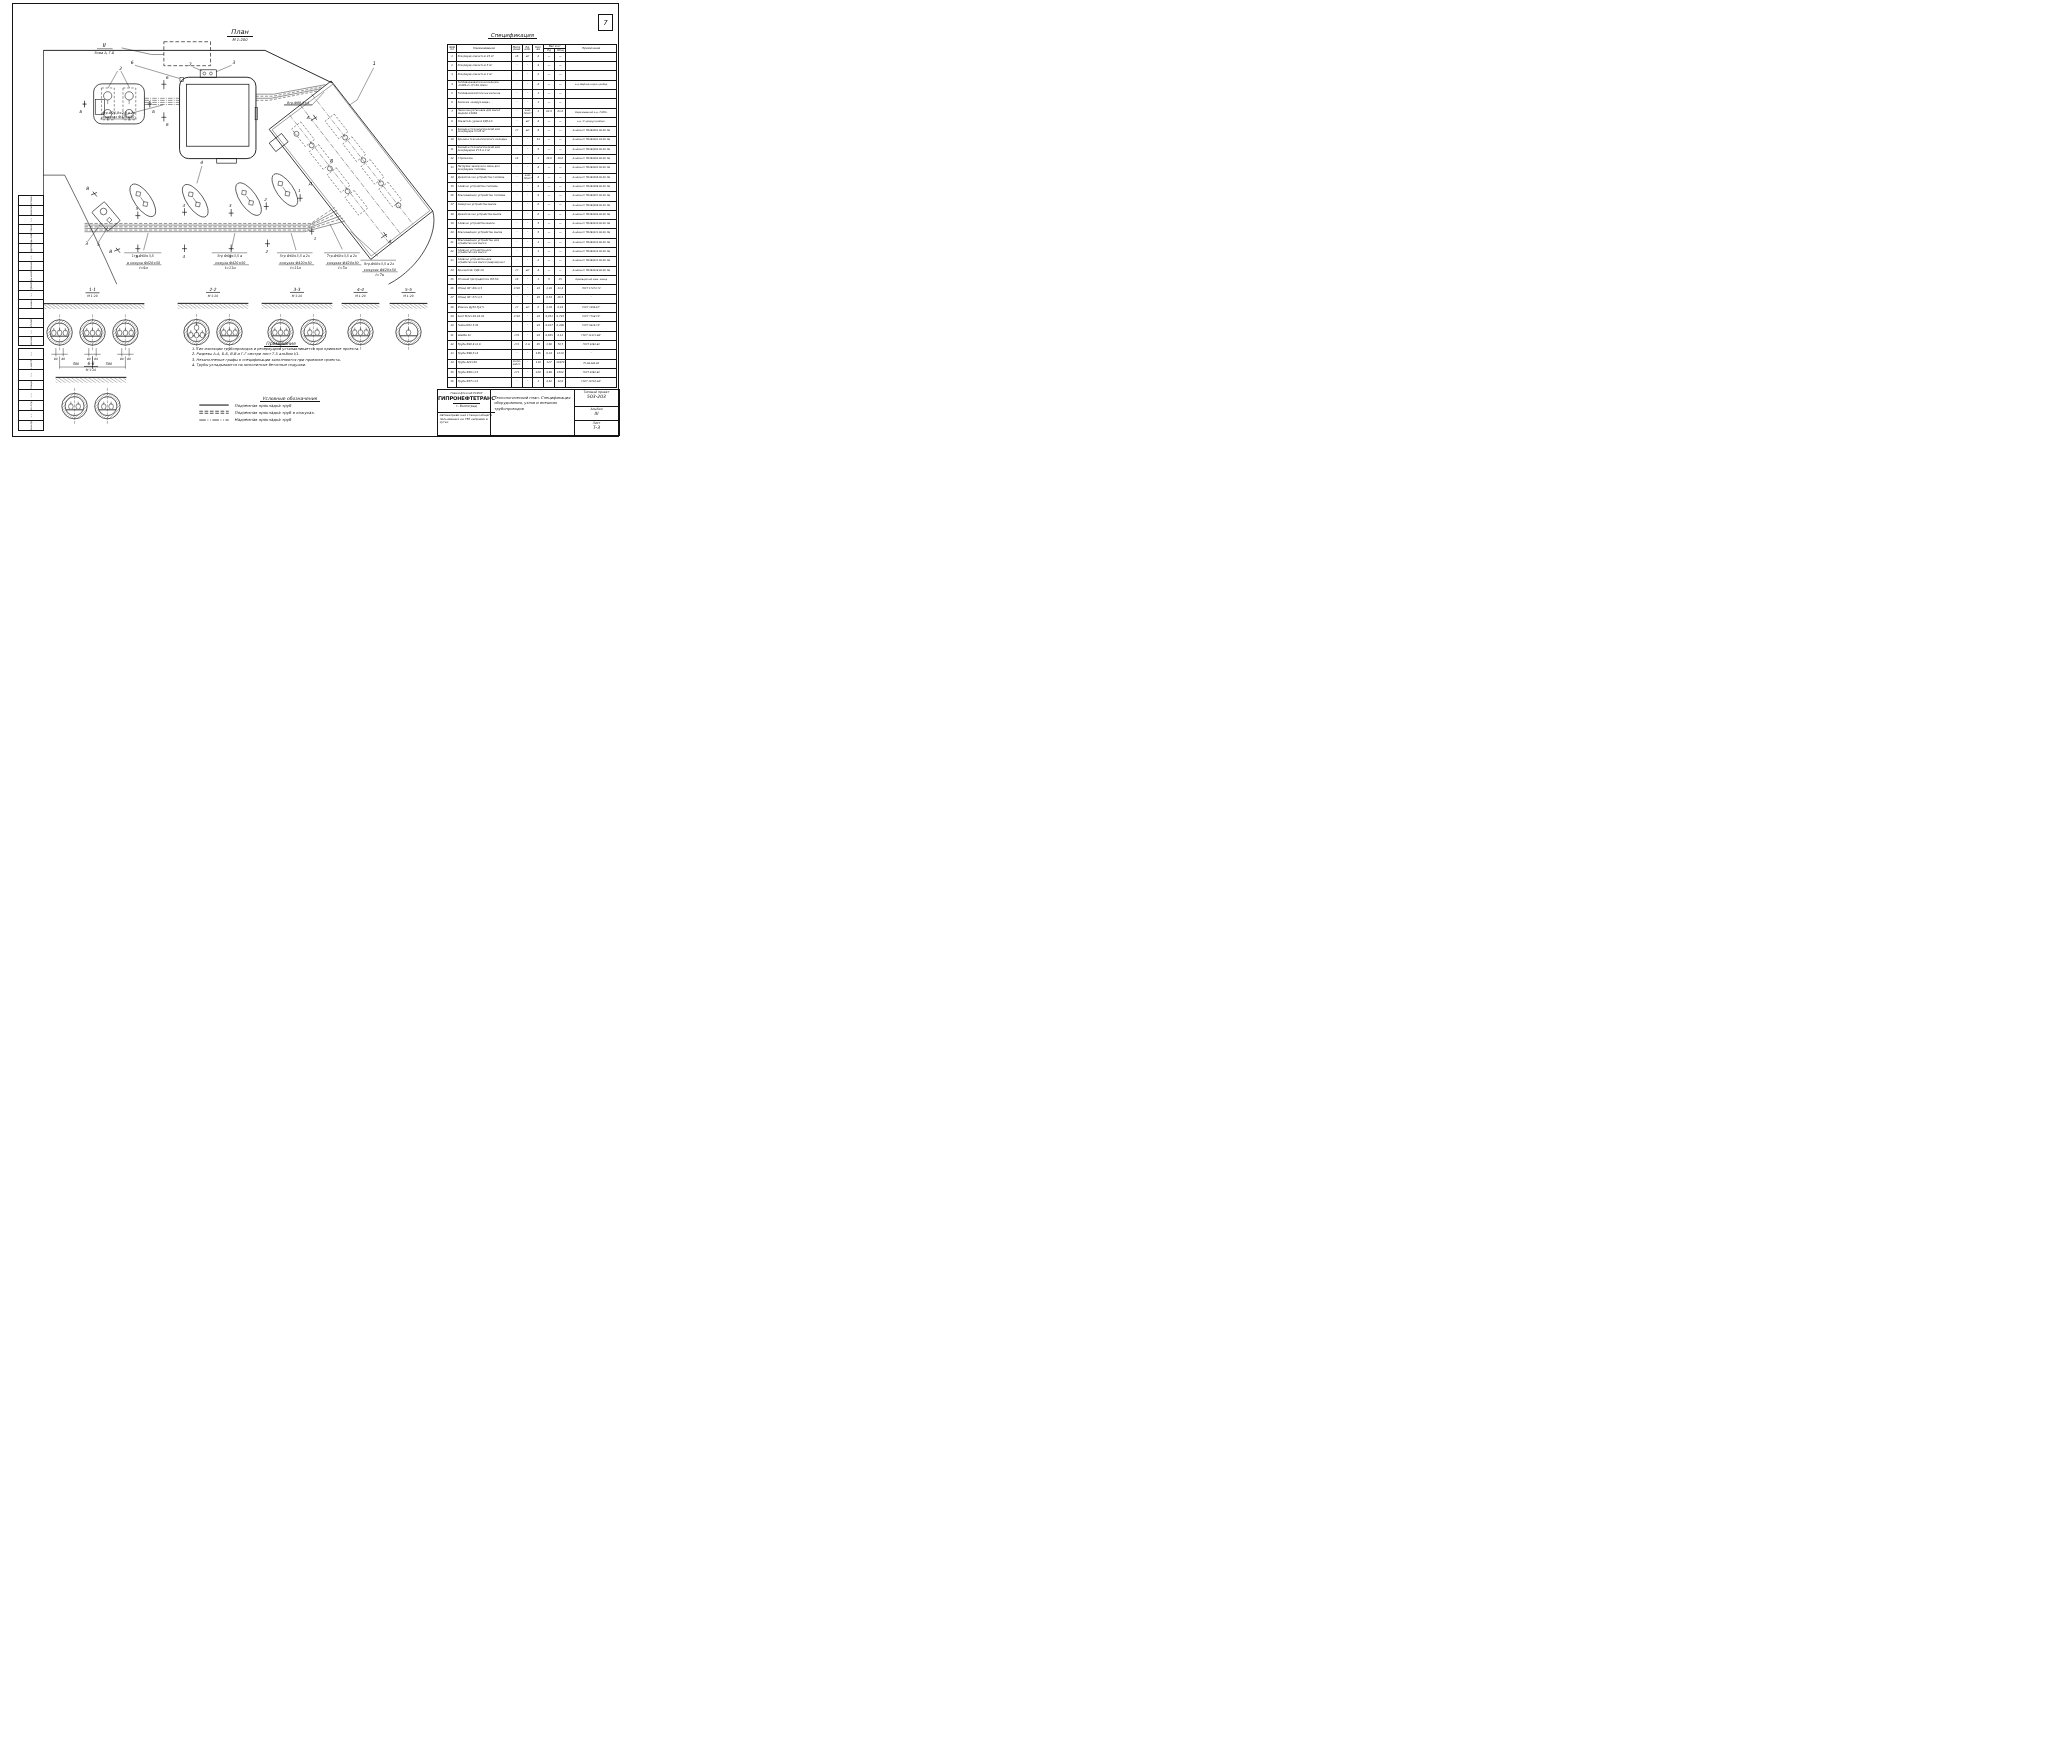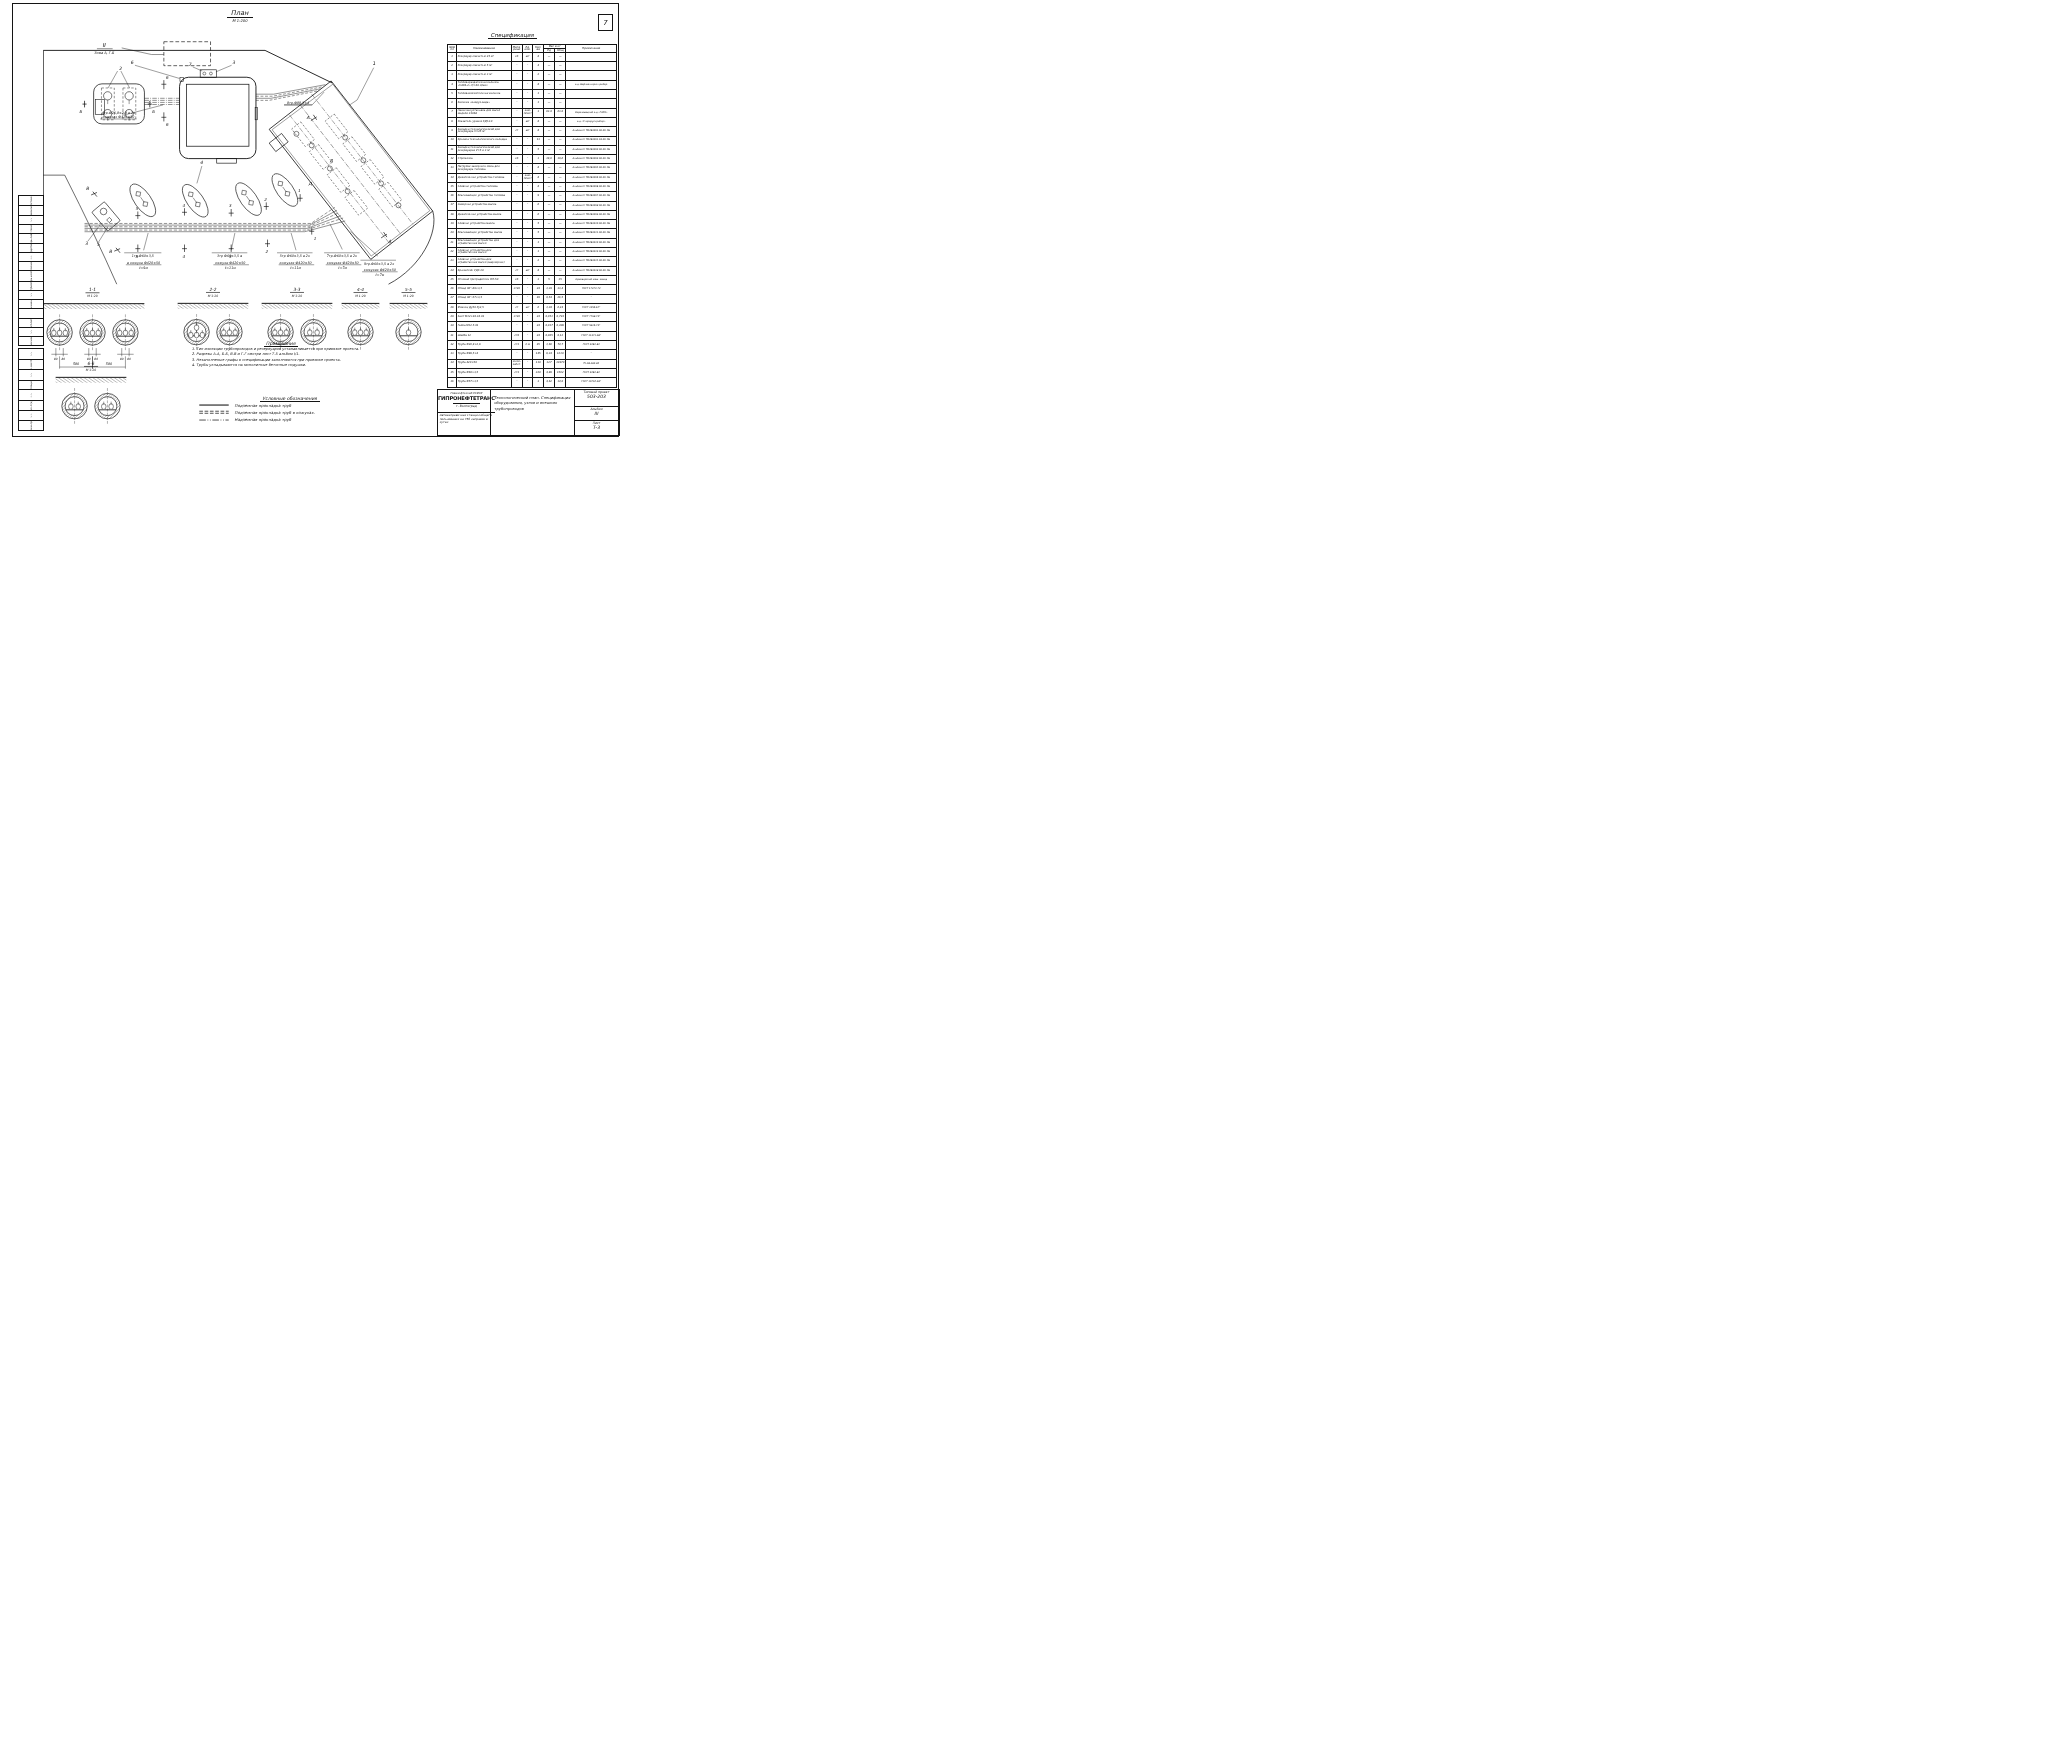--- a/index.html
+++ b/index.html
@@ -1,21 +1,21 @@
 <!DOCTYPE html>
 <html style="font-size:6.6px"><head>
 <meta charset="utf-8">
 <style>
   html,body{margin:0;padding:0;background:#fff;}
   .sheet{position:relative;width:622px;height:439px;background:#fff;overflow:hidden;
          font-family:"DejaVu Sans",sans-serif;color:#141414;}
   .frame{position:absolute;left:11.6px;top:2.5px;width:605px;height:432px;border:1px solid #141414;}
   .abs{position:absolute;}
   
-  .plan-title{left:207px;top:9px;width:66px;text-align:center;}
+  .plan-title{left:207px;top:28px;width:66px;text-align:center;}
   .plan-title .t1{font-size:6.6px;font-style:italic;display:inline-block;border-bottom:0.8px solid #141414;padding:0 4.1px 0.4px;}
   .plan-title .t2{font-size:3.7px;font-style:italic;margin-top:0.4px;}
   
   .pagebox{left:598px;top:14px;width:13.2px;height:15px;border:1px solid #141414;
            display:flex;align-items:center;justify-content:center;font-size:7px;font-style:italic;}
   
   .notes{left:192px;top:341px;width:178px;}
   .notes-title{text-align:center;font-size:4.5px;font-style:italic;}
   .notes-title span{border-bottom:0.8px solid #141414;padding:0 2.5px 0.4px;}
   .note-item{font-size:3.6px;font-style:italic;line-height:1.3;margin-top:0.8px;padding-left:5.4px;text-indent:-5.4px;}

